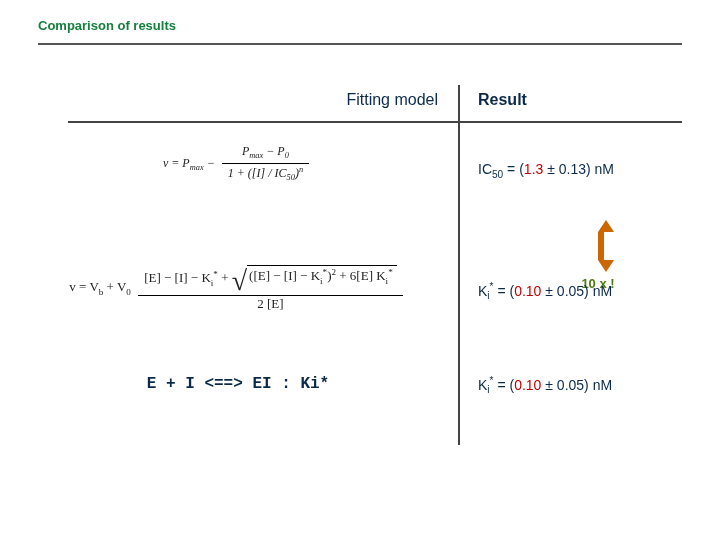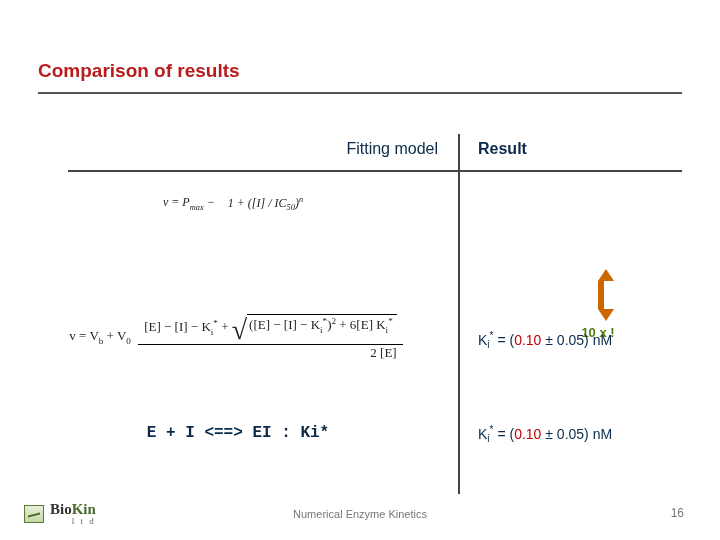--- a/index.html
+++ b/index.html
@@ -1,39 +1,39 @@
 <!DOCTYPE html>
 <html><head>
 <meta charset="utf-8">
 <style>
   * { box-sizing: border-box; margin: 0; padding: 0; }
   html, body { width: 720px; height: 540px; background: #fff; font-family: Verdana, Georgia, 'Times New Roman', serif; color: #222; }
   .slide { position: relative; width: 720px; height: 540px; padding: 18px 38px 0 38px; }
-  .title { font-size: 19px; font-weight: bold; font-family: Arial, Helvetica, sans-serif; color: #b91c1c; margin-top: 42px; }
+  .title { font-size: 13px; font-weight: bold; font-family: Arial, Helvetica, sans-serif; color: #15803d; }
   .title-rule { border: none; border-top: 2px solid #555; margin-top: 10px; }
   .content { position: relative; margin-top: 40px; height: 360px; }
   .vline { position: absolute; top: 0; left: 420px; width: 0; height: 100%; border-left: 2px solid #444; }
   .hrow { position: absolute; left: 30px; right: 0; top: 36px; border-top: 2px solid #444; }
   .colhead-left { position: absolute; left: 0; top: 6px; width: 420px; text-align: right; padding-right: 20px; font-family: Verdana, Geneva, sans-serif; font-weight: normal; font-size: 16px; color: #0b2a4a; }
   .colhead-right { position: absolute; left: 440px; top: 6px; font-family: Verdana, Geneva, sans-serif; font-weight: bold; font-size: 16px; color: #0b2a4a; }
 
   .row1-left, .row2-left, .row3-left { position: absolute; left: -15px; width: 430px; text-align: center; font-family: 'Times New Roman', serif; }
   .row1-right, .row2-right, .row3-right { position: absolute; left: 440px; right: 0; font-family: Verdana, Geneva, sans-serif; font-size: 14px; color: #0b2a4a; white-space: nowrap; }
 
   .row1-left { top: 60px; font-size: 12px; font-style: italic; }
   .row1-right { top: 76px; }
   .row2-left { top: 180px; font-size: 13px; }
   .row2-right { top: 196px; }
   .row3-left { top: 290px; font-size: 16px; font-family: 'Courier New', monospace; font-style: normal; font-weight: bold; color: #0b2a4a; }
   .row3-right { top: 290px; }
 
   .eq { display: inline-block; vertical-align: middle; }
   .frac { display: inline-block; text-align: center; vertical-align: middle; margin: 0 4px; }
   .frac .num { display: block; border-bottom: 1.2px solid #000; padding: 0 6px 2px 6px; line-height: 1.15; }
-  .frac .den { display: block; padding: 1px 6px 0 6px; line-height: 1.15; text-align: right; }
+  .frac .den { display: block; padding: 1px 6px 0 6px; line-height: 1.15; }
   sub, sup { font-size: 0.7em; }
   .sqrt { display:inline-flex; align-items:stretch; vertical-align:middle; }
   .sqrt .rad { font-size: 28px; line-height: 28px; display:inline-block; transform: translateY(2px); }
   .sqrt .under { border-top: 1.2px solid #000; padding: 1px 4px 0 2px; display:inline-block; }
 
   .red { color: #c00000; }
   .sub { vertical-align: sub; font-size: 0.72em; }
   .sup { vertical-align: super; font-size: 0.72em; }
 
   .callout { position: absolute; left: 510px; top: 135px; width: 100px; text-align: center; }
@@ -65,25 +65,34 @@
     <div class="vline"></div>
     <div class="colhead-left">Fitting model</div>
     <div class="colhead-right">Result</div>
     <div class="hrow"></div>
 
     <div class="row1-left">
       <span class="eq">
         <span>v = P</span><sub>max</sub>
         <span> − </span>
         <span class="frac">
+          <span class="num">
+            <span>P</span><sub>max</sub>
+            <span> − </span>
+            <span>P</span><sub>0</sub>
+          </span>
           <span class="den">
             <span>1 + ([I] / IC</span><sub>50</sub><span>)</span><sup>n</sup>
           </span>
         </span>
       </span>
+    </div>
+    <div class="row1-right">
+      <span>IC</span><span class="sub">50</span>
+      <span> = (</span><span class="red">1.3</span><span> ± 0.13) nM</span>
     </div>
 
     <div class="callout">
       <div class="arrow">
         <div class="arrow-head-up"></div>
         <div class="arrow-body"></div>
         <div class="arrow-head-dn"></div>
       </div>
       <div class="callout-text">10 x !</div>
     </div>
@@ -113,26 +122,13 @@
       <span> = (</span><span class="red">0.10</span><span> ± 0.05) nM</span>
     </div>
 
     <div class="row3-left">E + I &lt;==&gt; EI   :   Ki*</div>
     <div class="row3-right">
       <span>K</span><span class="sub">i</span><span class="sup">*</span>
       <span> = (</span><span class="red">0.10</span><span> ± 0.05) nM</span>
     </div>
   </div>
 
-  <div class="footer">
-    <div class="logo">
-      <div class="logo-icon"></div>
-      <div class="logo-text">
-        <span>
-          <span class="b">Bio</span><span class="k">Kin</span>
-        </span>
-        <span class="ltd">l t d</span>
-      </div>
-    </div>
-    <div class="footer-center">Numerical Enzyme Kinetics</div>
-    <div class="footer-pageno">16</div>
-  </div>
 </div>
 
 </body></html>

